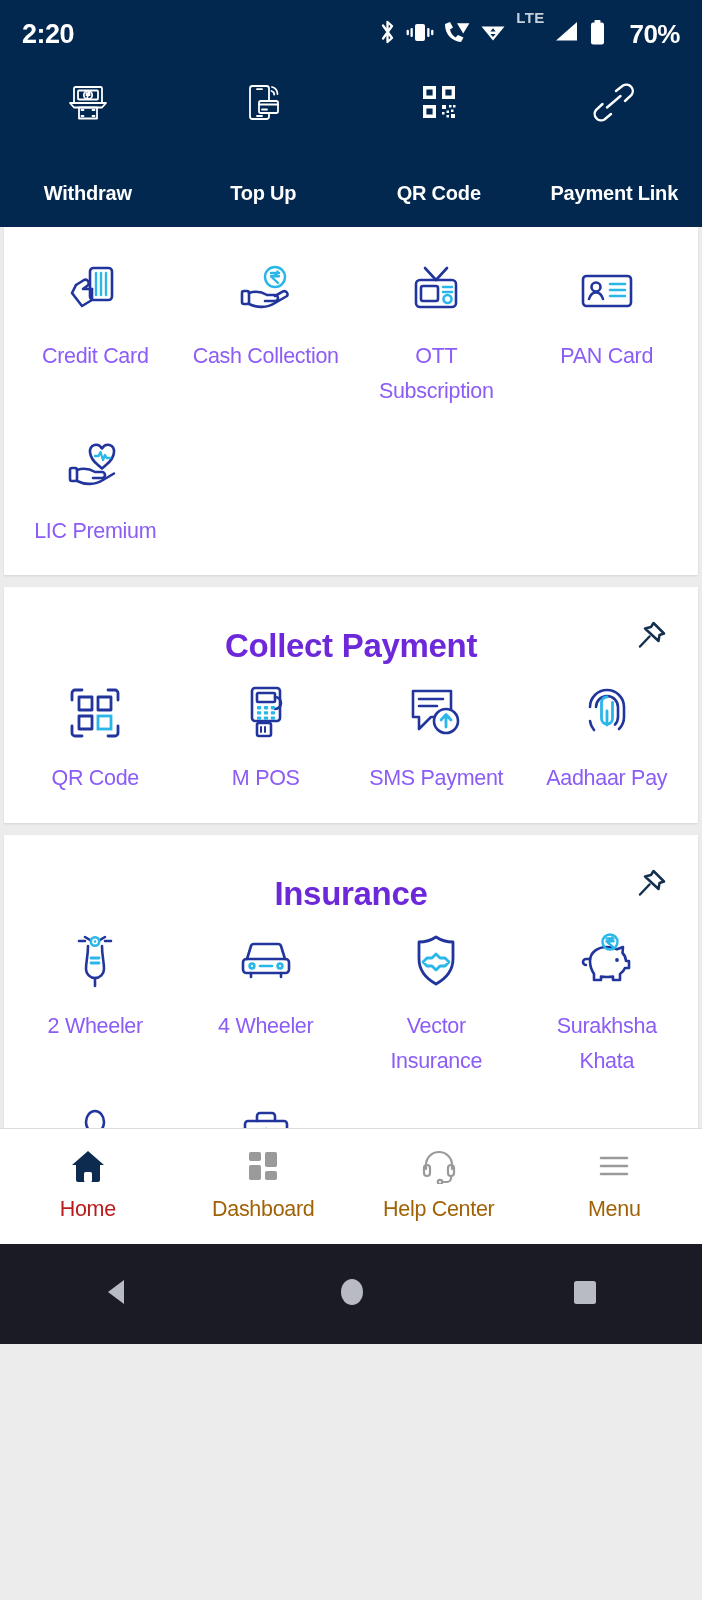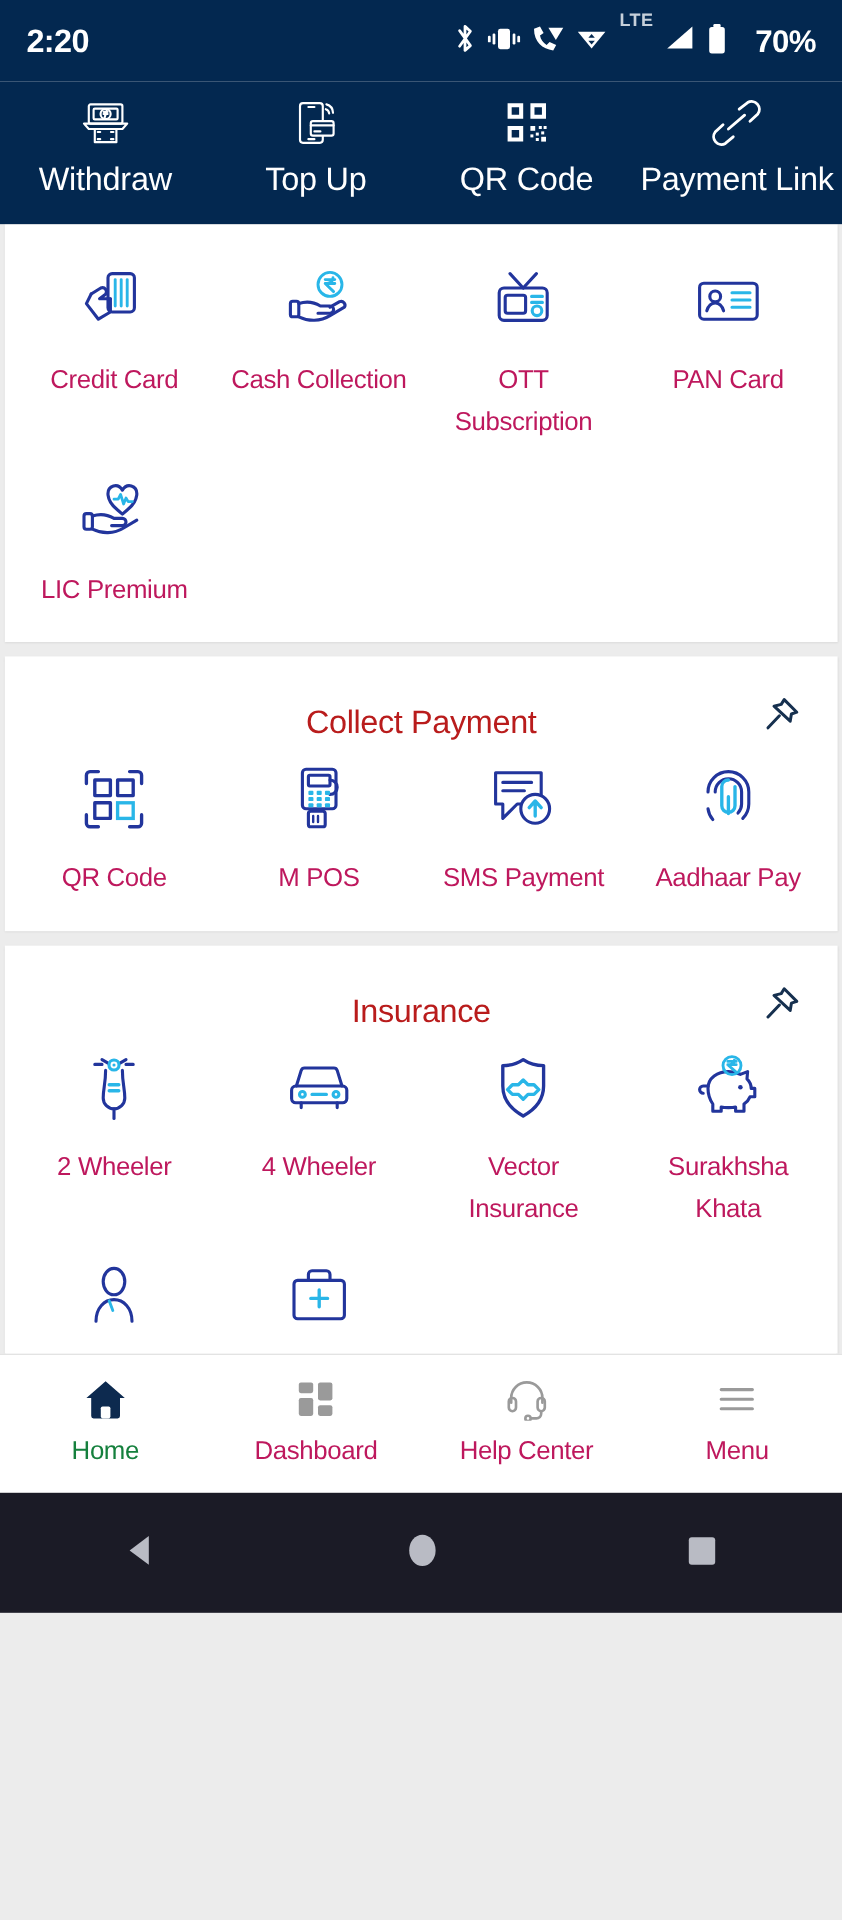--- a/index.html
+++ b/index.html
@@ -48,22 +48,22 @@
     padding: 14px 0 22px 0;
     flex: 0 0 auto;
   }
   .hdr-item {
     flex: 1 1 0;
     display: flex; flex-direction: column; align-items: center; gap: 10px;
     cursor: pointer;
   }
   .hdr-ico { height: 42px; display: flex; align-items: center; justify-content: center; }
   .hdr-label {
-    color: #ffffff; font-size: 27px; font-weight: 400;
-    letter-spacing: -0.2px; white-space: nowrap;
+    color: #ffffff; font-size: 20px; font-weight: 700;
+    letter-spacing: -0.2px; white-space: nowrap; margin-top: 48px;
   }
 
   
   .scroll {
     flex: 1 1 auto;
     background: #ececec;
     overflow: hidden;
     position: relative;
   }
   .card {
@@ -74,21 +74,21 @@
   }
   .card.first { margin-top: 0; padding-top: 34px; }
 
   .card-head {
     position: relative;
     display: flex; align-items: center; justify-content: center;
     padding: 14px 0 4px 0;
     margin-bottom: 14px;
   }
   .card-title {
-    font-size: 27px; font-weight: 400; color: #b91c1c;
+    font-size: 33px; font-weight: 700; color: #6d28d9;
     letter-spacing: -0.3px;
   }
   .pin-btn {
     position: absolute; right: 30px; top: 6px;
     cursor: pointer;
   }
 
   .grid {
     display: grid;
     grid-template-columns: repeat(4, 1fr);
@@ -99,42 +99,42 @@
     display: flex; flex-direction: column; align-items: center;
     cursor: pointer;
     padding: 0 4px;
   }
   .tile-ico {
     height: 60px; width: 100%;
     display: flex; align-items: center; justify-content: center;
     margin-bottom: 18px;
   }
   .tile-label {
-    font-size: 21.5px; color: #be185d; text-align: center;
+    font-size: 21.5px; color: #8b5cf6; text-align: center;
     line-height: 1.65; letter-spacing: -0.3px; font-weight: 400;
     max-width: 150px;
   }
 
   
   .bottomnav {
     background: #ffffff;
     border-top: 1px solid #dcdcdc;
     display: flex;
     padding: 18px 0 22px 0;
     flex: 0 0 auto;
   }
   .nav-item {
     flex: 1 1 0;
     display: flex; flex-direction: column; align-items: center; gap: 12px;
     cursor: pointer;
   }
   .nav-ico { height: 38px; display: flex; align-items: center; justify-content: center; }
   .nav-label { font-size: 21.5px; letter-spacing: -0.3px; }
-  .nav-item.active .nav-label { color: #15803d; font-weight: 500; }
-  .nav-item:not(.active) .nav-label { color: #be185d; }
+  .nav-item.active .nav-label { color: #b91c1c; font-weight: 500; }
+  .nav-item:not(.active) .nav-label { color: #a16207; }
 
   
   .sysnav {
     background: #1b1b26;
     height: 100px;
     display: flex; align-items: center; justify-content: space-around;
     flex: 0 0 auto;
   }
   .sys-btn { cursor: pointer; }
 </style>

